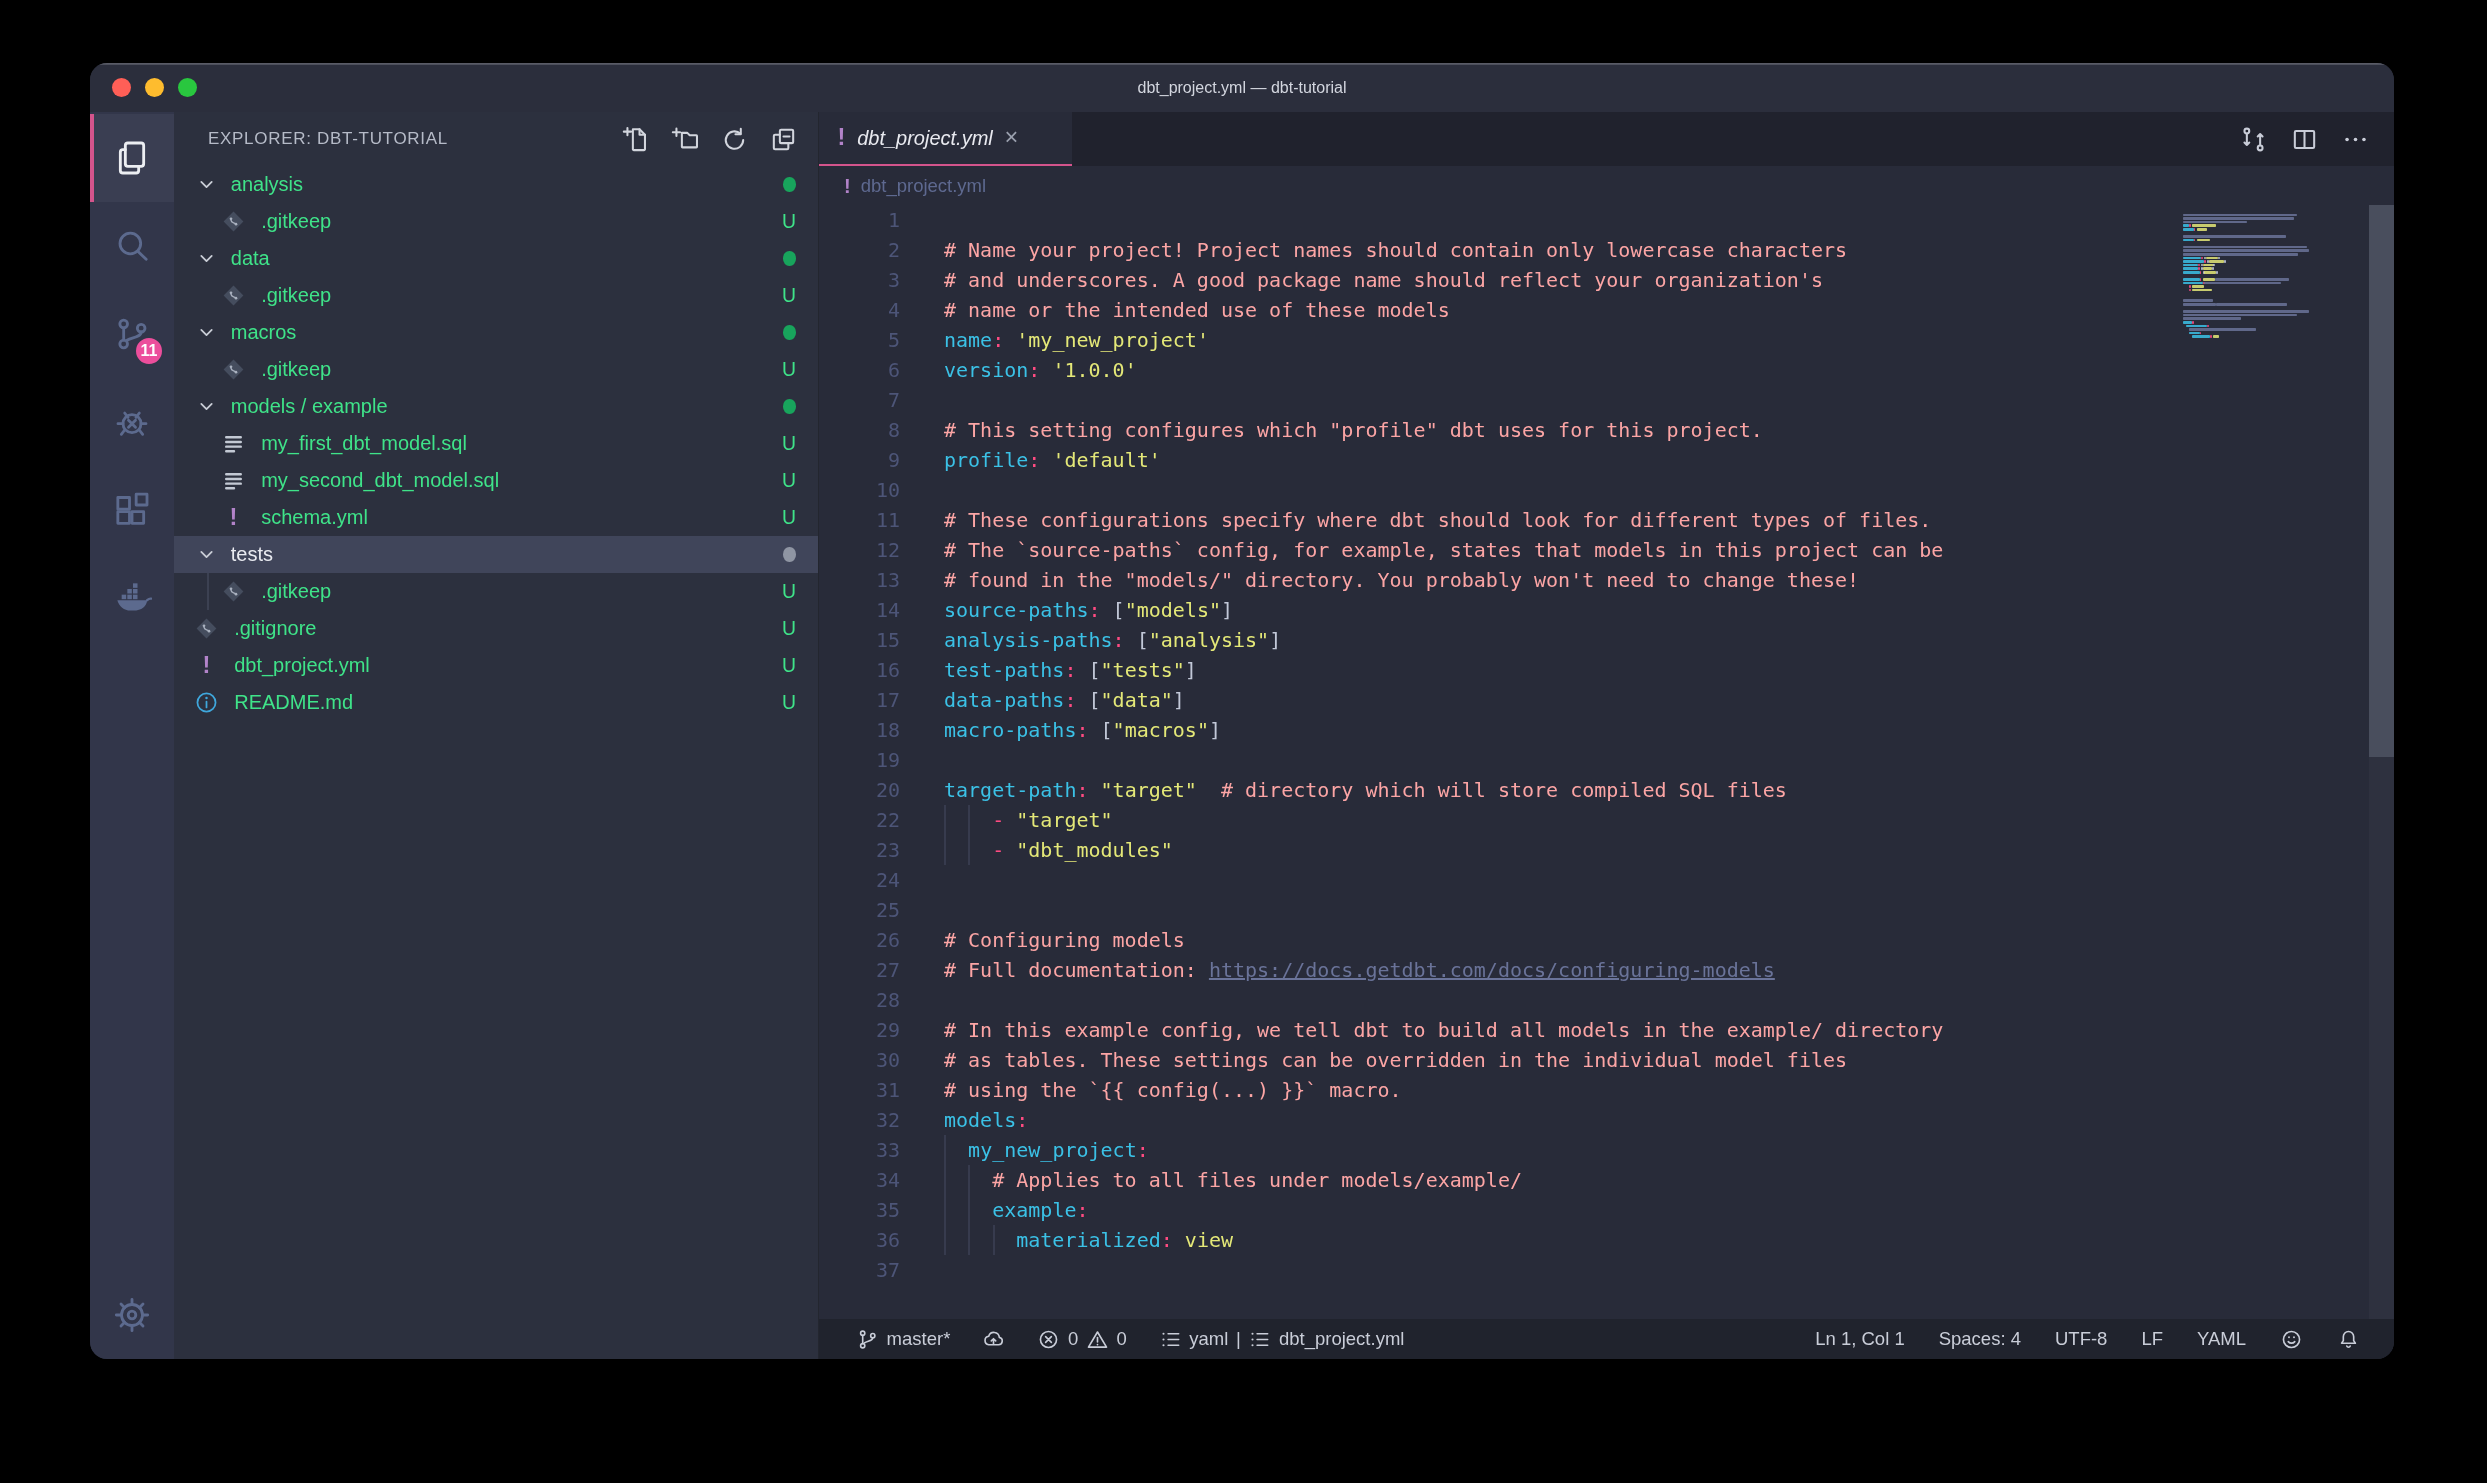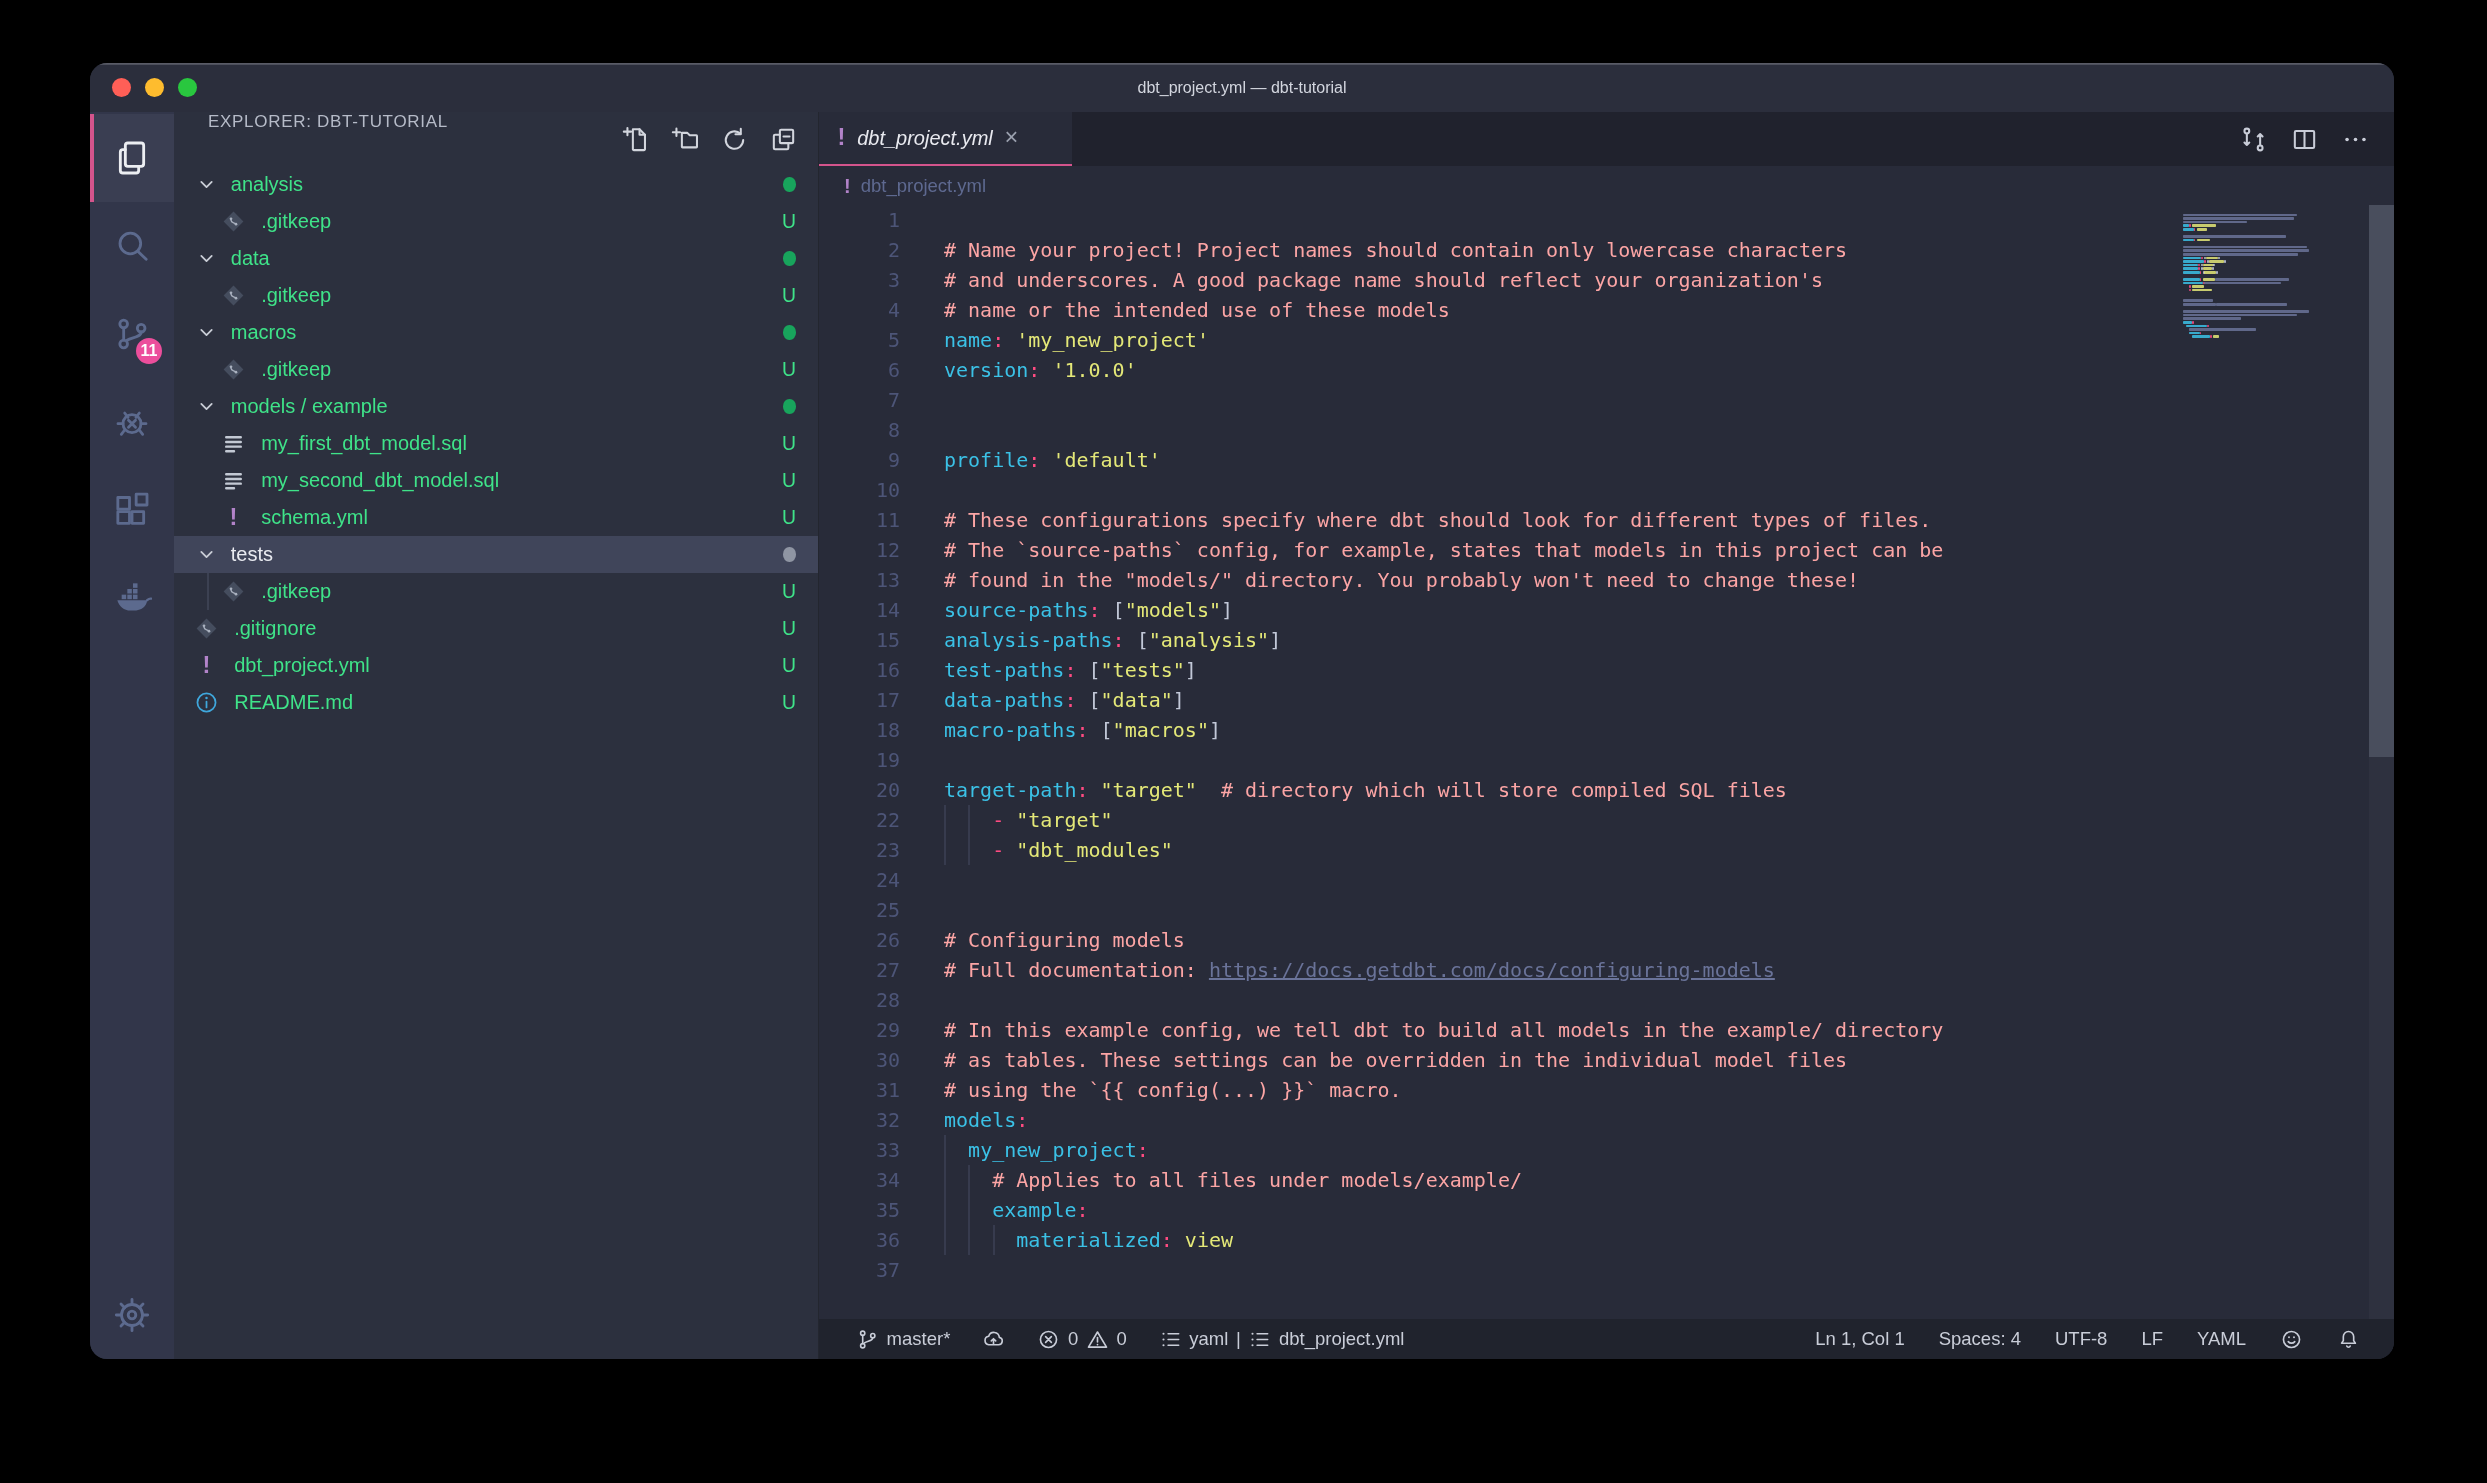--- a/index.html
+++ b/index.html
@@ -28,21 +28,21 @@
   .act-item.active { color:#eceef2; background:#3a3e52; }
   .act-item.active::before { content:""; position:absolute; left:0; top:0; bottom:0;
                              width:4.2px; background:#d4548c; }
   .act-spacer { flex:1; }
   .act-badge { position:absolute; right:10px; bottom:11.8px; min-width:30px; height:30px;
                border-radius:15px; background:#ec4e9c; color:#fff; font-size:16px; font-weight:bold;
                display:flex; align-items:center; justify-content:center; border:2.5px solid #32364a; }
   
   .sidebar { width:645px; flex:0 0 645px; background:#2c303e; display:flex; flex-direction:column;
              border-right:1.7px solid #23262f; }
-  .sb-header { height:54px; flex:0 0 54px; display:flex; padding:0 20px 0 34px;gap:48px; }
+  .sb-header { height:54px; flex:0 0 54px; display:flex; align-items:center; padding:0 20px 0 34px;gap:48px; }
   .sb-title { color:#b6bbc8; font-size:17px; letter-spacing:0.7px; flex:1; white-space:nowrap; }
   .sb-actions { display:flex; gap:20px; color:#d2d5dd; }
   .sb-actions .ic { font-size:29px; cursor:pointer; }
   .tree { flex:1; overflow:hidden; position:relative; font-size:20px; }
   .row { height:37px; display:flex; align-items:center; color:#3fe389; cursor:pointer;
          position:relative; padding-right:22px; }
   .row.selected { background:#40455a; color:#e9ebf1; }
   .row .twisty { width:25px; height:25px; margin-left:20px; flex:0 0 25px; color:#c9cdd6; }
   .row .twisty .ic{ font-size:25px; }
   .row .ficon { width:25px; height:27px; margin-left:47px; margin-right:3.4px; flex:0 0 25px;
@@ -433,20 +433,21 @@
             <div class="cline">
             <span class="lnum">6</span>
             <span class="ccontent"><span class="tk-k">version</span><span class="tk-p">:</span><span class="tk-t"> </span><span class="tk-s">'1.0.0'</span></span>
           </div>
             <div class="cline">
             <span class="lnum">7</span>
             <span class="ccontent"></span>
           </div>
             <div class="cline">
             <span class="lnum">8</span>
+            <span class="ccontent"><span class="tk-c"># This setting configures which "profile" dbt uses for this project.</span></span>
           </div>
             <div class="cline">
             <span class="lnum">9</span>
             <span class="ccontent"><span class="tk-k">profile</span><span class="tk-p">:</span><span class="tk-t"> </span><span class="tk-s">'default'</span></span>
           </div>
             <div class="cline">
             <span class="lnum">10</span>
             <span class="ccontent"></span>
           </div>
             <div class="cline">

